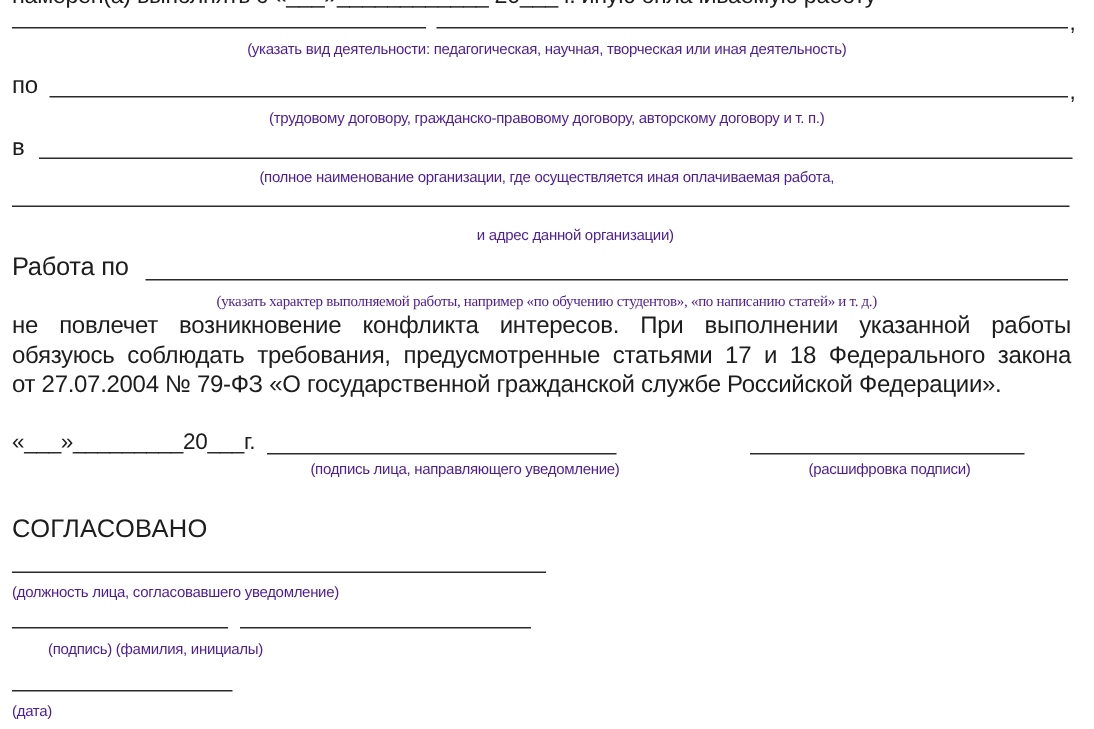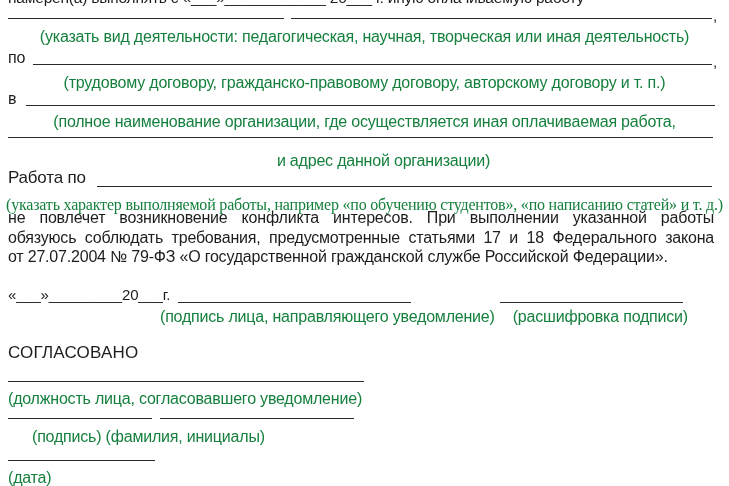--- a/index.html
+++ b/index.html
@@ -6,21 +6,21 @@
   .page {
     position: relative;
     width: 729px;
     height: 486px;
     overflow: hidden;
     background: #ffffff;
     font-family: "Liberation Sans", sans-serif;
     color: #1d1d1d;
   }
   .t { position: absolute; white-space: nowrap; letter-spacing: -0.2px; color: #1d1d1d; }
-  .caption { font-size: 16px; color: #15803d; }
+  .caption { font-size: 10px; color: #4c1d95; }
   .caption-c { position: absolute; left: 0; width: 729px; text-align: center; letter-spacing: -0.2px; }
   .label { font-size: 16px; }
   .uline { position: absolute; height: 0; border-bottom: 1.8px solid #2a2a2a; }
   .para {
     position: absolute;
     left: 8px;
     width: 706px;
     font-size: 16px;
     letter-spacing: -0.2px;
     white-space: nowrap;
@@ -64,21 +64,21 @@
 
   <div class="para just" style="top:209px;">не повлечет возникновение конфликта интересов. При выполнении указанной работы</div>
   <div class="para just" style="top:229px;">обязуюсь соблюдать требования, предусмотренные статьями 17 и 18 Федерального закона</div>
   <div class="para" style="top:248px;">от 27.07.2004 № 79-ФЗ «О государственной гражданской службе Российской Федерации».</div>
 
   <div class="t" style="top:286px; left:8px; font-size:15px;">«___»_________20___г.</div>
   <div class="uline" style="top:302px; left:178px; width:233px;"></div>
   <div class="uline" style="top:302px; left:500px; width:183px;"></div>
 
   <div class="t caption" style="top:308px; left:160px; width:300px; text-align:center; white-space:nowrap;">(подпись лица, направляющего уведомление)</div>
-  <div class="t caption" style="top:308px; left:498px; width:190px; text-align:right; white-space:nowrap;">(расшифровка подписи)</div>
+  <div class="t caption" style="top:308px; left:498px; width:190px; text-align:center; white-space:nowrap;">(расшифровка подписи)</div>
 
   <div class="t heading" style="top:343px; left:8px;">СОГЛАСОВАНО</div>
 
   <div class="uline" style="top:381px; left:8px; width:356px;"></div>
   <div class="t caption" style="top:390px; left:8px;">(должность лица, согласовавшего уведомление)</div>
 
   <div class="uline" style="top:418px; left:8px; width:144px;"></div>
   <div class="uline" style="top:418px; left:160px; width:194px;"></div>
   <div class="t caption" style="top:428px; left:8px;margin-left:24px;">(подпись) (фамилия, инициалы)</div>
 

